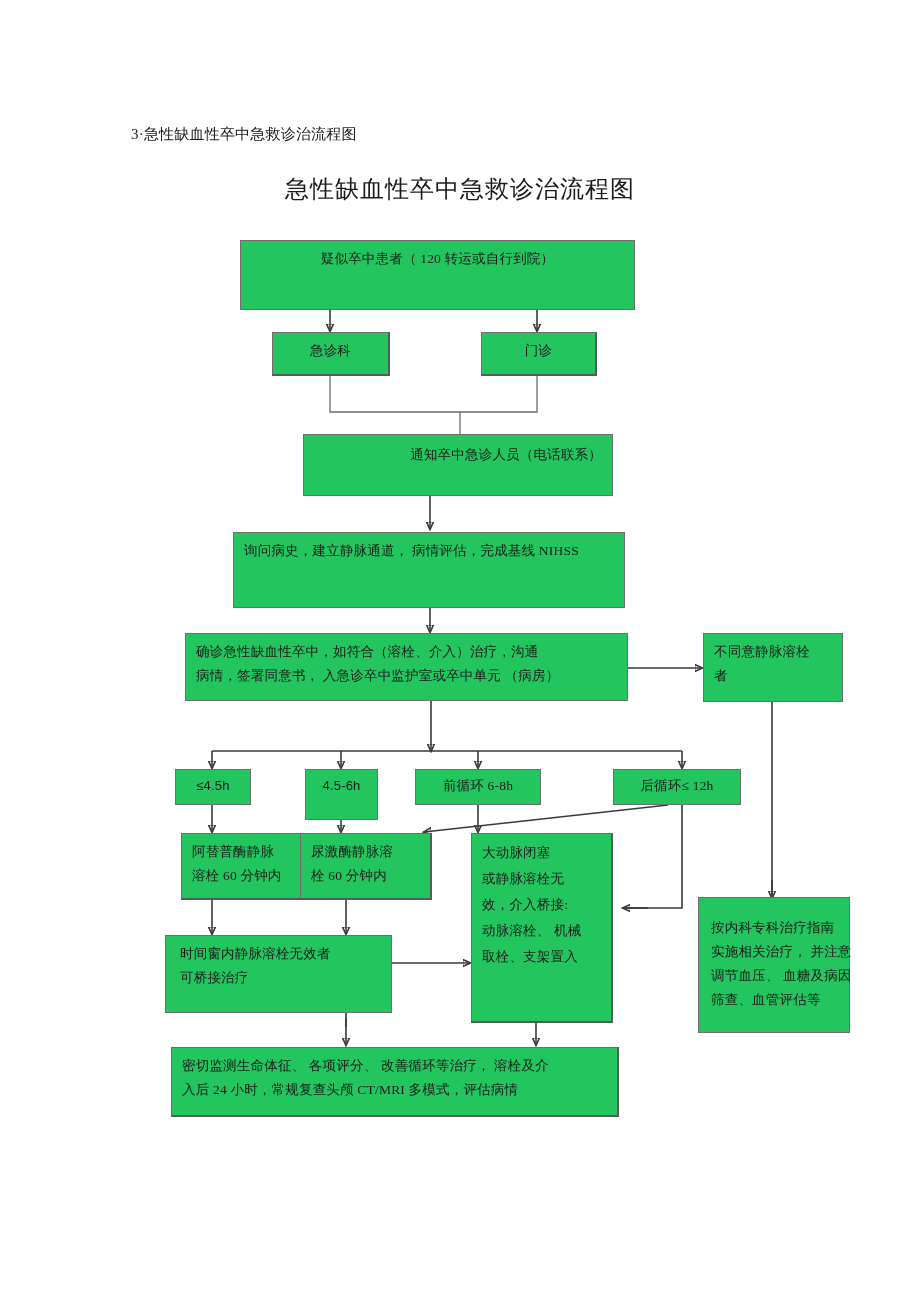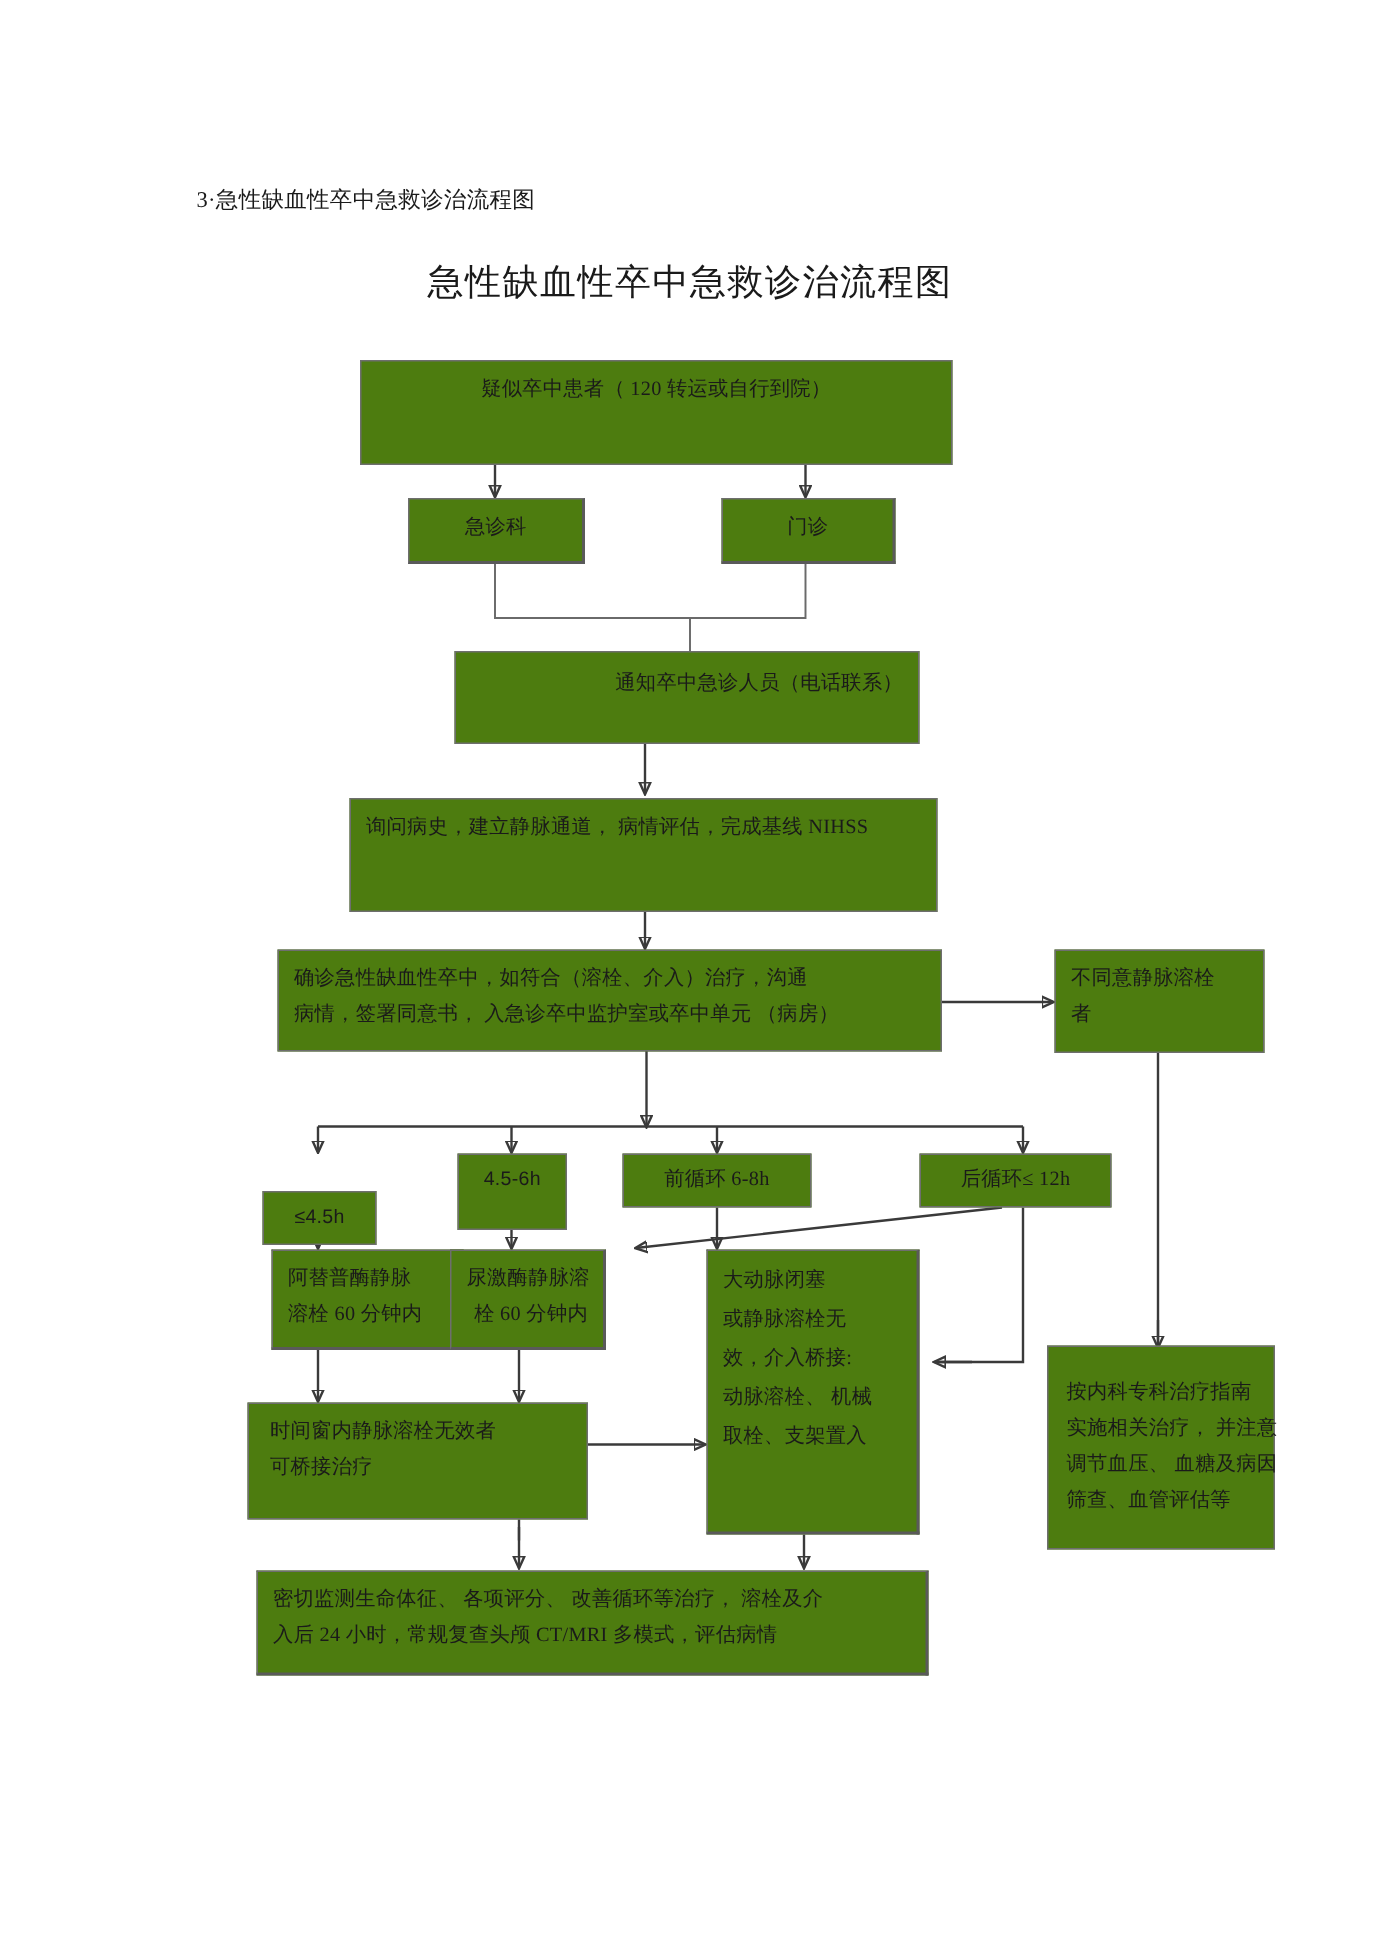--- a/index.html
+++ b/index.html
@@ -18,21 +18,21 @@
   .title{
     position:absolute;left:0;top:172px;width:920px;
     text-align:center;font-size:24px;line-height:34px;
     letter-spacing:1px;
   }
 
   
   .node{
     position:absolute;box-sizing:border-box;
     border:1px solid #6e6e6e;
-    background:#4d7c0f;
+    background:#22c55e;
     font-size:13.5px;
     line-height:24px;
     letter-spacing:0.2px;
     padding:6px 10px 4px 10px;
     z-index:3;
   }
   .node.center{text-align:center;}
   .node.shadow{
     border-right:2px solid #5a5a5a;
     border-bottom:2px solid #5a5a5a;
@@ -132,42 +132,42 @@
   <div class="node" style="left:185px;top:633px;width:443px;height:68px;">
     <span class="ln">确诊急性缺血性卒中，如符合（溶栓、介入）治疗，沟通</span>
     <span class="ln">病情，签署同意书， 入急诊卒中监护室或卒中单元 （病房）</span>
   </div>
 
   <div class="node" style="left:703px;top:633px;width:140px;height:69px;">
     <span class="ln">不同意静脉溶栓</span>
     <span class="ln">者</span>
   </div>
 
-  <div class="node center" style="left:175px;top:769px;width:76px;height:36px;padding-top:4px;font-family:'Liberation Sans',sans-serif;font-size:13px;margin-top:25px;">
+  <div class="node center" style="left:175px;top:769px;width:76px;height:36px;padding-top:4px;font-family:'Liberation Sans',sans-serif;font-size:13px;">
     <span class="ln">≤4.5h</span>
   </div>
 
   <div class="node center" style="left:305px;top:769px;width:73px;height:51px;padding-top:4px;font-family:'Liberation Sans',sans-serif;font-size:13px;">
     <span class="ln">4.5-6h</span>
   </div>
 
   <div class="node center" style="left:415px;top:769px;width:126px;height:36px;padding-top:4px;">
     <span class="ln">前循环 6-8h</span>
   </div>
 
   <div class="node center" style="left:613px;top:769px;width:128px;height:36px;padding-top:4px;">
     <span class="ln">后循环≤ 12h</span>
   </div>
 
   <div class="node shadow" style="left:141px;top:833px;width:128px;height:67px;margin-left:40px;">
     <span class="ln">阿替普酶静脉</span>
     <span class="ln">溶栓 60 分钟内</span>
   </div>
 
-  <div class="node shadow" style="left:300px;top:833px;width:104px;height:67px;text-align:right;">
+  <div class="node shadow" style="left:300px;top:833px;width:132px;height:67px;">
     <span class="ln">尿激酶静脉溶</span>
     <span class="ln">栓 60 分钟内</span>
   </div>
 
   <div class="node shadow" style="left:471px;top:833px;width:142px;height:190px;line-height:26px;">
     <span class="ln">大动脉闭塞</span>
     <span class="ln">或静脉溶栓无</span>
     <span class="ln">效，介入桥接:</span>
     <span class="ln">动脉溶栓、 机械</span>
     <span class="ln">取栓、支架置入</span>

